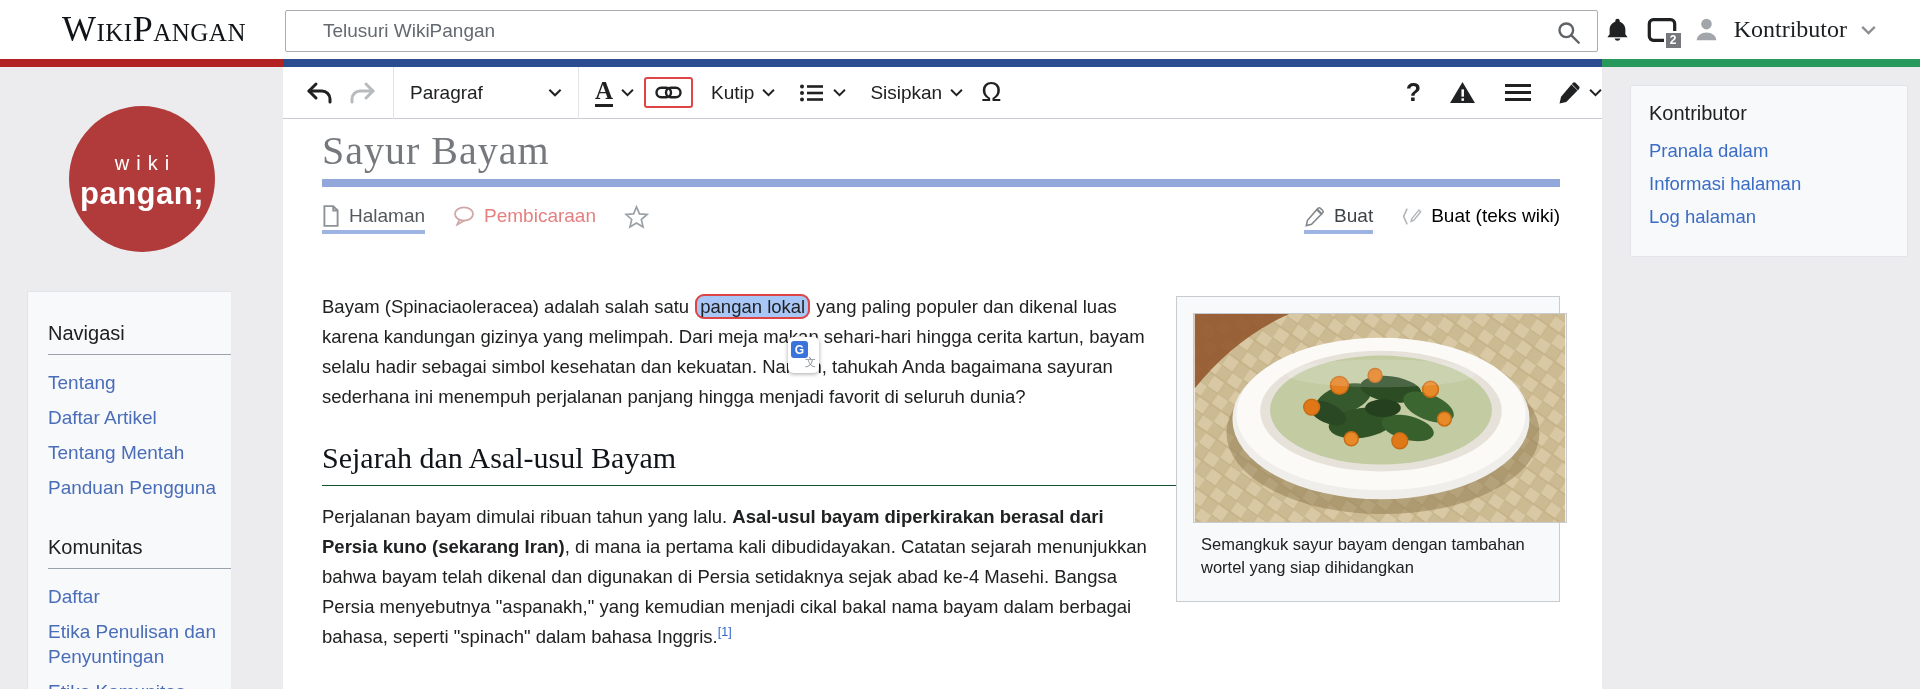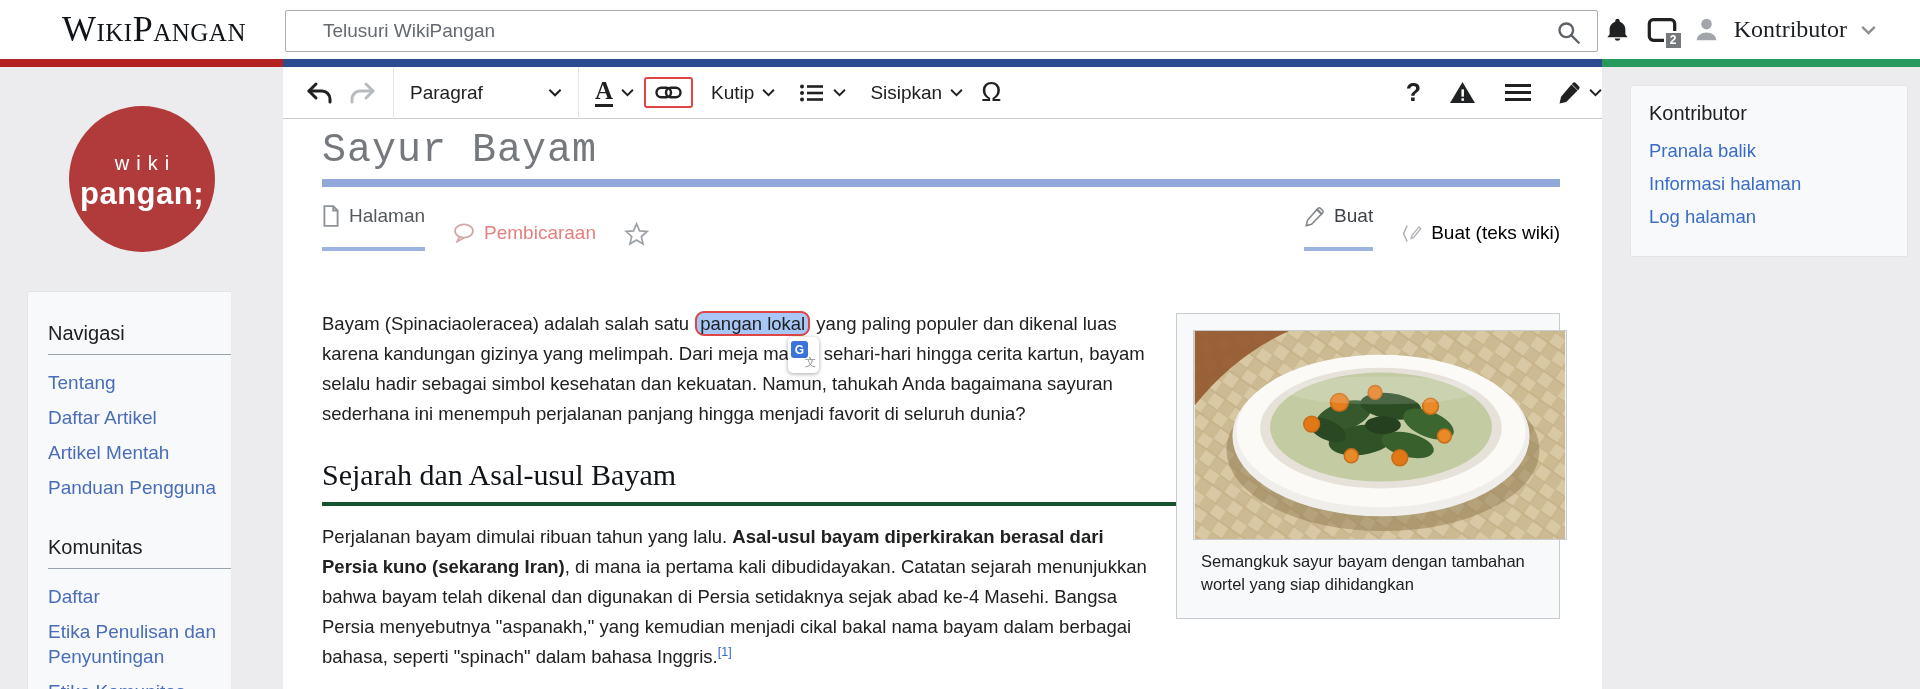--- a/index.html
+++ b/index.html
@@ -87,46 +87,46 @@
     border:1px solid #e2e4e8; border-radius:2px; padding:16px 18px 18px;
   }
   .more-title { font-size:20px; color:#202122; margin-bottom:14px; }
   .more-card a { display:block; font-size:18.5px; line-height:24px; color:#3b6cc5; text-decoration:none; margin-bottom:9px; cursor:pointer; }
 
   
   .content {
     position:absolute; left:283px; top:119px; width:1319px; height:570px; background:#fff;
     padding:6px 42px 0 39px; overflow:hidden;
   }
-  .page-title { font-family:Liberation Mono, monospace; font-weight:400; font-size:40px; line-height:44px; color:#75797e; margin:4px 0 0; letter-spacing:1px; }
+  .page-title { font-family:Liberation Serif, serif; font-weight:400; font-size:40px; line-height:44px; color:#75797e; margin:4px 0 0; letter-spacing:1px; }
   .title-rule { height:8px; background:#93a8da; margin-top:6px; }
   .tabs-row { display:flex; align-items:flex-end; justify-content:space-between; margin-top:18px; }
   .tab-group { display:flex; align-items:flex-end; gap:28px; }
   .tab { display:inline-flex; align-items:center; gap:9px; font-size:19px; color:#54595d; padding-bottom:7px; cursor:pointer; }
-  .tab.active { border-bottom:4px solid #9db3e2; padding-bottom:20px; }
+  .tab.active { border-bottom:4px solid #9db3e2; padding-bottom:3px; }
   .tab-talk { color:#e57f7f; }
   .tab-create { color:#3f4348; }
   .tab-create-source { color:#000000; }
   .star-btn { padding-bottom:5px; cursor:pointer; }
 
   .article { margin-top:58px; font-size:18.5px; line-height:30px; color:#202122; }
   .thumb {
     float:right; width:384px; margin:4px 0 16px 20px; border:1px solid #c8ccd1;
     background:#f8f9fa; padding:16px;
   }
   .thumb svg { border:1px solid #c8ccd1; cursor:pointer; }
   .thumb-caption { padding:10px 8px 6px; font-size:16.5px; line-height:23px; color:#202122; }
   .p1 { margin:14px 0 0; }
   .p2 { margin:16px 0 0; }
   .sel {
     background:#a8c7f7; border:2px solid #e04545; border-radius:9px; padding:0 3px; margin:0 1px; cursor:pointer;
   }
   .section-heading {
     font-family:"Liberation Serif","DejaVu Serif",serif; font-weight:400; font-size:30px; line-height:36px;
-    color:#101418; margin:28px 0 0; padding-bottom:9px; border-bottom:4px solid #14532d;
+    color:#101418; margin:28px 0 0; padding-bottom:9px; border-bottom:1px solid #14532d;
   }
   .ref { color:#3366cc; font-size:12.5px; vertical-align:super; line-height:0; text-decoration:none; cursor:pointer; }
 
   .gt-popup {
     position:absolute; left:505px; top:218px; width:31px; height:36px; background:#fff; border-radius:5px;
     box-shadow:0 1px 4px rgba(0,0,0,.35); cursor:pointer; z-index:5;
   }
   .gt-g {
     position:absolute; left:3px; top:4px; width:17px; height:17px; background:#3a73d9; border-radius:3px;
     color:#fff; font-size:12px; font-weight:bold; display:flex; align-items:center; justify-content:center;
@@ -186,21 +186,21 @@
 <div class="left-sidebar">
   <div class="logo-circle">
     <div class="logo-top">wiki</div>
     <div class="logo-bottom">pangan;</div>
   </div>
   <div class="nav-card">
     <div class="nav-heading">Navigasi</div>
     <div class="nav-links">
       <a>Tentang</a>
       <a>Daftar Artikel</a>
-      <a>Artikel Mentah</a>
+      <a>Tentang Mentah</a>
       <a>Panduan Pengguna</a>
     </div>
     <div class="nav-heading">Komunitas</div>
     <div class="nav-links">
       <a>Daftar</a>
       <a>Etika Penulisan dan Penyuntingan</a>
       <a>Etika Komunitas</a>
 
     </div>
   </div>
@@ -297,21 +297,21 @@
       <svg class="chev" width="13" height="9" viewBox="0 0 12 8">
           <path d="M1 1.5 L6 6.5 L11 1.5" fill="none" stroke="#202122" stroke-width="1.8"></path>
         </svg>
     </span>
   </span>
 </div>
 
 <div class="right-sidebar">
   <div class="more-card">
     <div class="more-title">Kontributor</div>
-    <a>Pranala balik</a>
+    <a>Pranala dalam</a>
     <a>Informasi halaman</a>
     <a>Log halaman</a>
   </div>
 </div>
 
 <div class="content">
   <h1 class="page-title">Sayur Bayam</h1>
   <div class="title-rule"></div>
 
   <div class="tabs-row">

